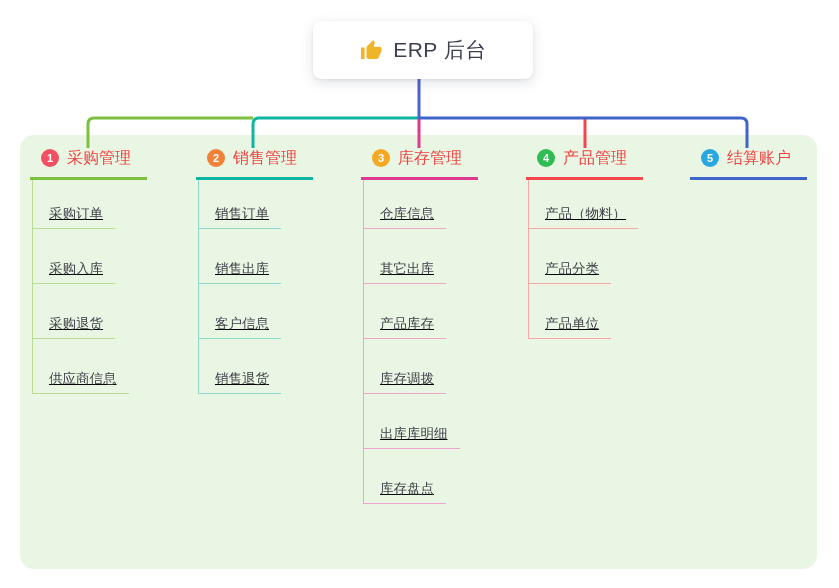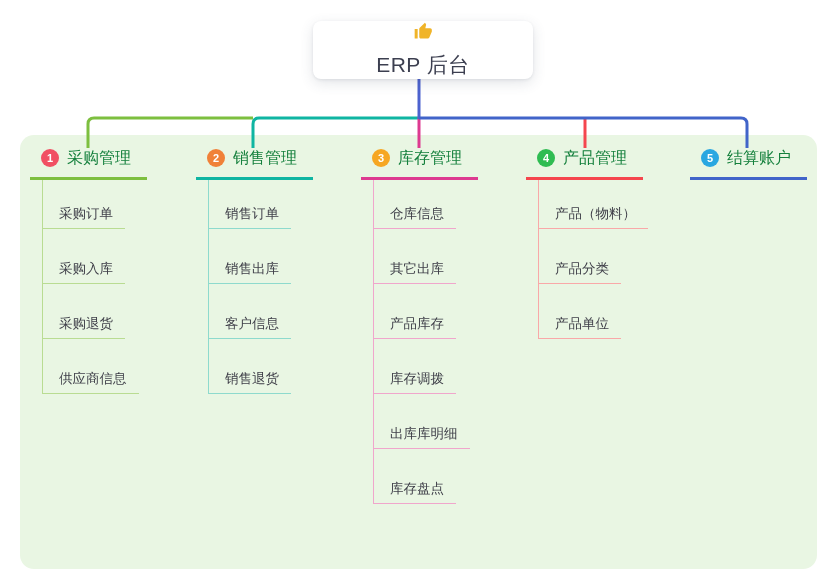--- a/index.html
+++ b/index.html
@@ -21,46 +21,45 @@
     position:absolute; left:20px; top:135px; width:797px; height:434px;
     background:#e9f6e3; border-radius:14px;
   }
   
   .root-node {
     position:absolute; left:313px; top:21px; width:220px; height:58px;
     background:#ffffff; border-radius:8px;
     box-shadow:0 4px 14px rgba(60,70,90,.14), 0 1px 3px rgba(60,70,90,.10);
     display:flex; align-items:center; justify-content:center; gap:10px;
     z-index:3;
-    flex-direction:column;
   }
   .root-node .root-title {
     font-size:21px; color:#3c3f50; font-weight:500; letter-spacing:.5px;
   }
   .thumb-icon { width:24px; height:24px; display:block; }
   
   .branch { position:absolute; top:146px; width:117px; z-index:2; }
   .branch-header {
     display:flex; align-items:center; gap:8px;
     height:34px; padding:0 0 7px 11px;
     border-bottom:3px solid var(--line);
   }
   .badge {
     width:18px; height:18px; border-radius:50%;
     background:var(--badge); color:#ffffff;
     font-size:11px; font-weight:bold;
     display:flex; align-items:center; justify-content:center;
     flex:0 0 18px; line-height:1;
   }
-  .branch-label { font-size:16px; color:#15803d; white-space:nowrap; }
+  .branch-label { font-size:16px; color:#ef4444; white-space:nowrap; }
   .branch-items {
     list-style:none;
-    margin-left:12px;
+    margin-left:2px;
     border-left:1px solid var(--light);
-    width:-moz-fit-content; width:fit-content;
+    width:-moz-fit-content; width:fit-content;text-decoration:underline;
   }
   .branch-items li {
     height:55px;
     display:flex; align-items:flex-end;
     padding:0 12px 8px 16px;
     border-bottom:1px solid var(--light);
     width:-moz-fit-content; width:fit-content;
     white-space:nowrap;
     cursor:default;
   }

